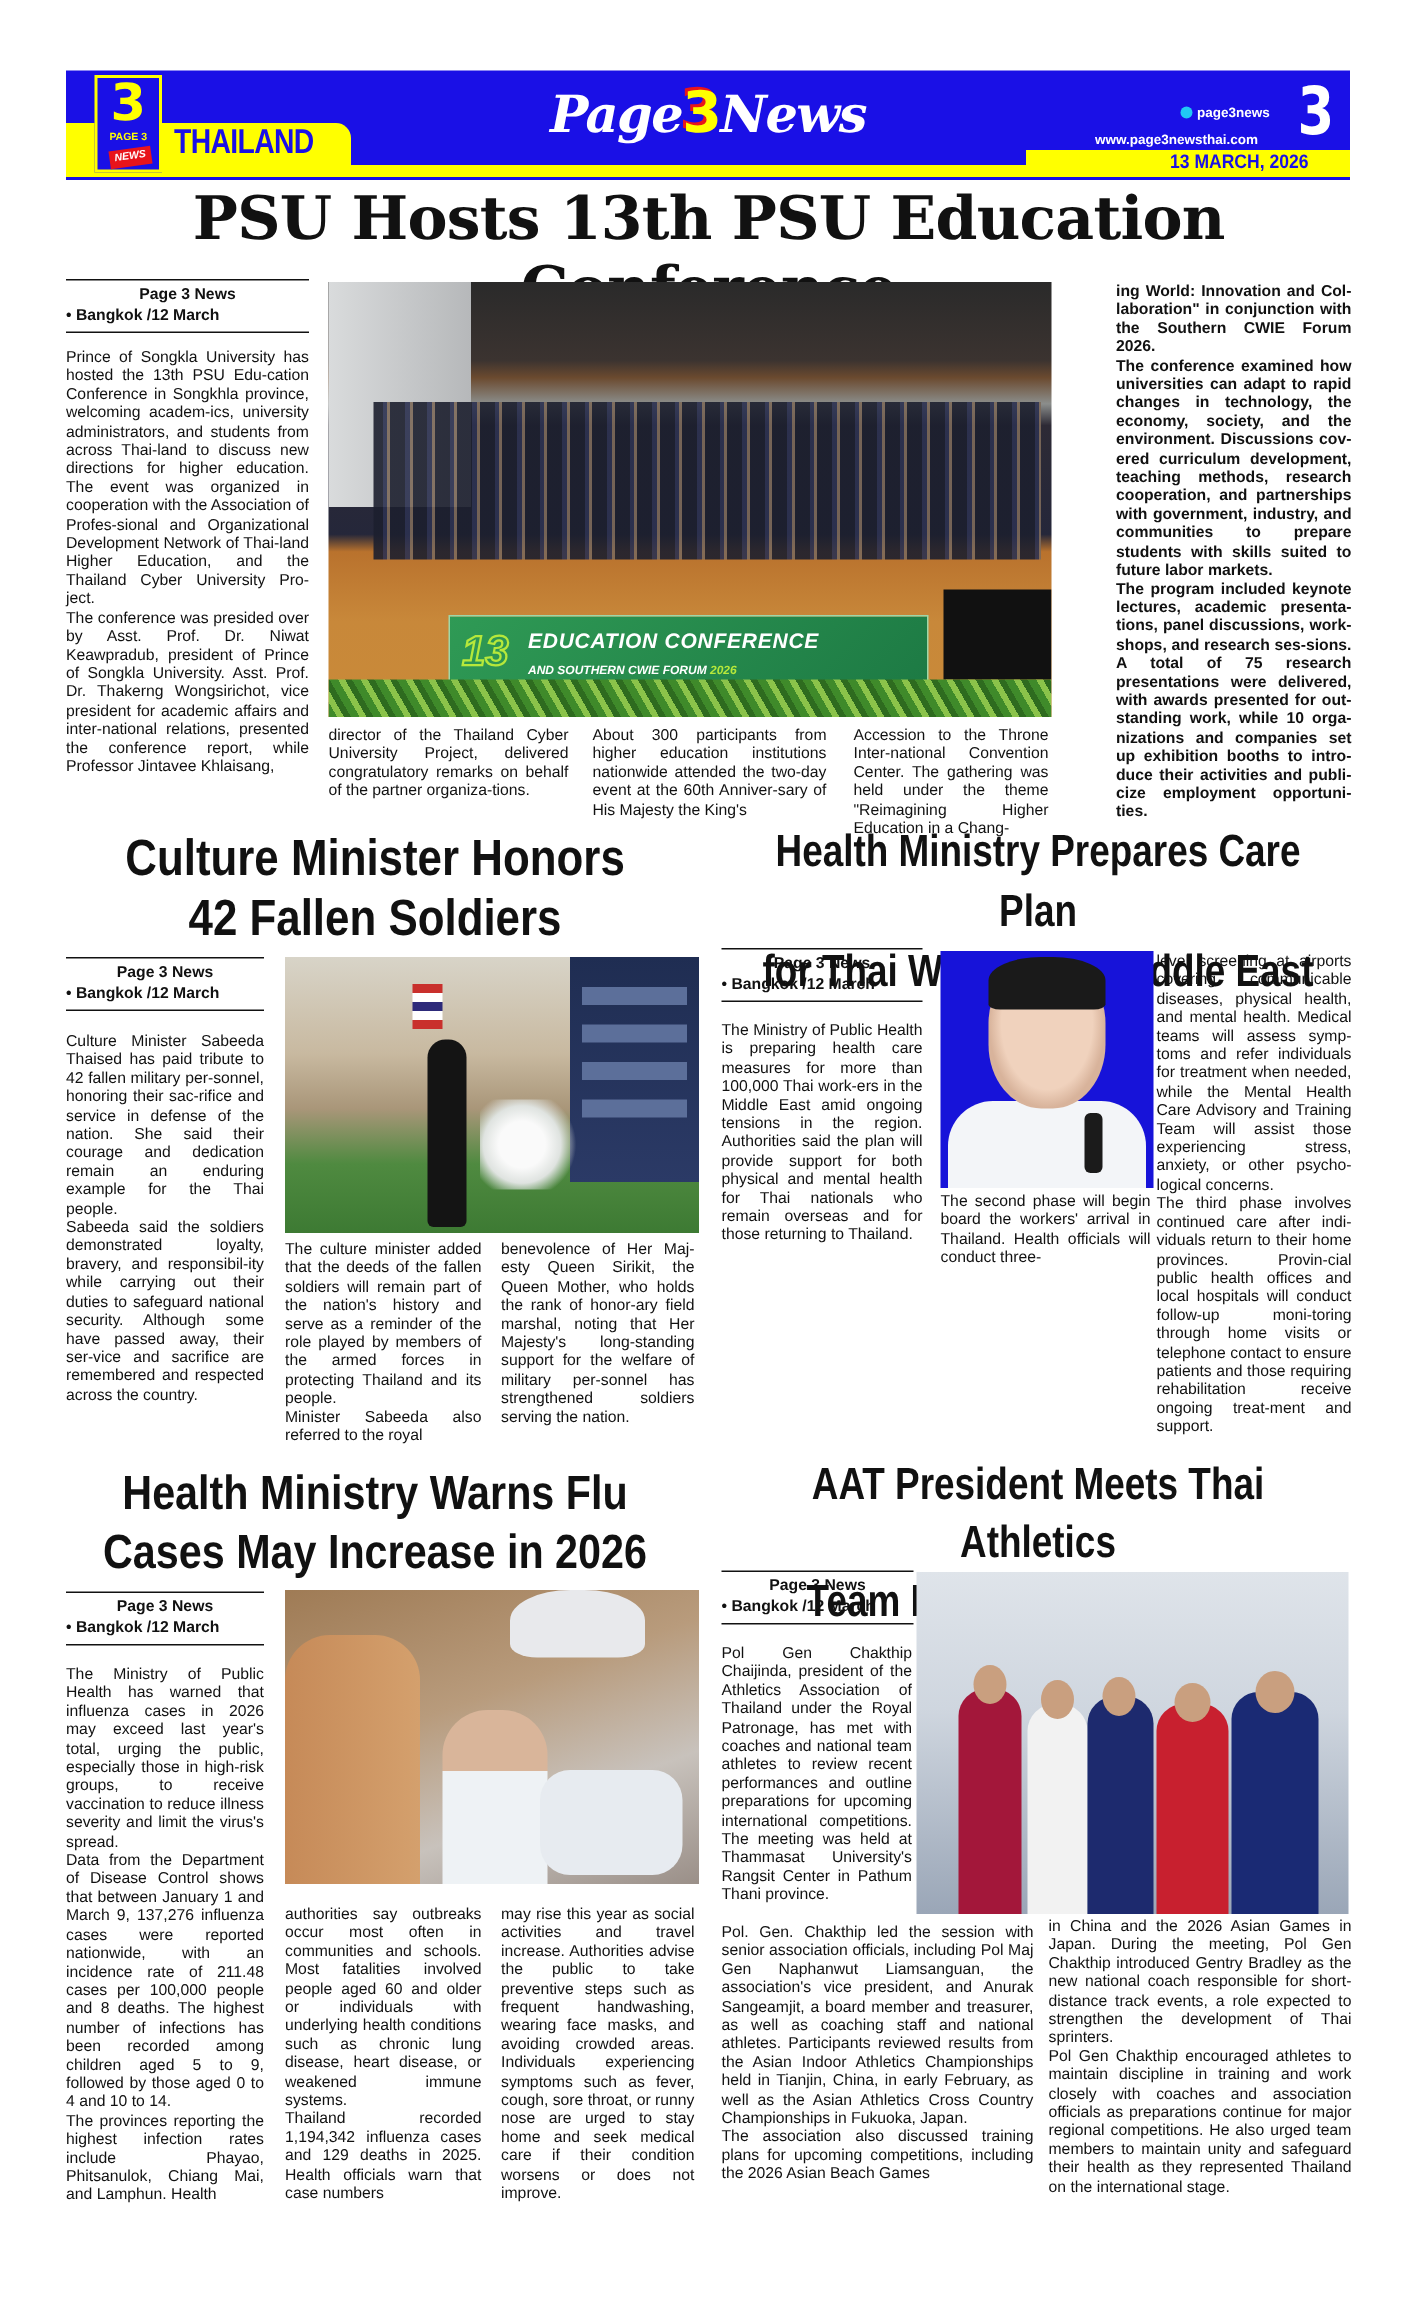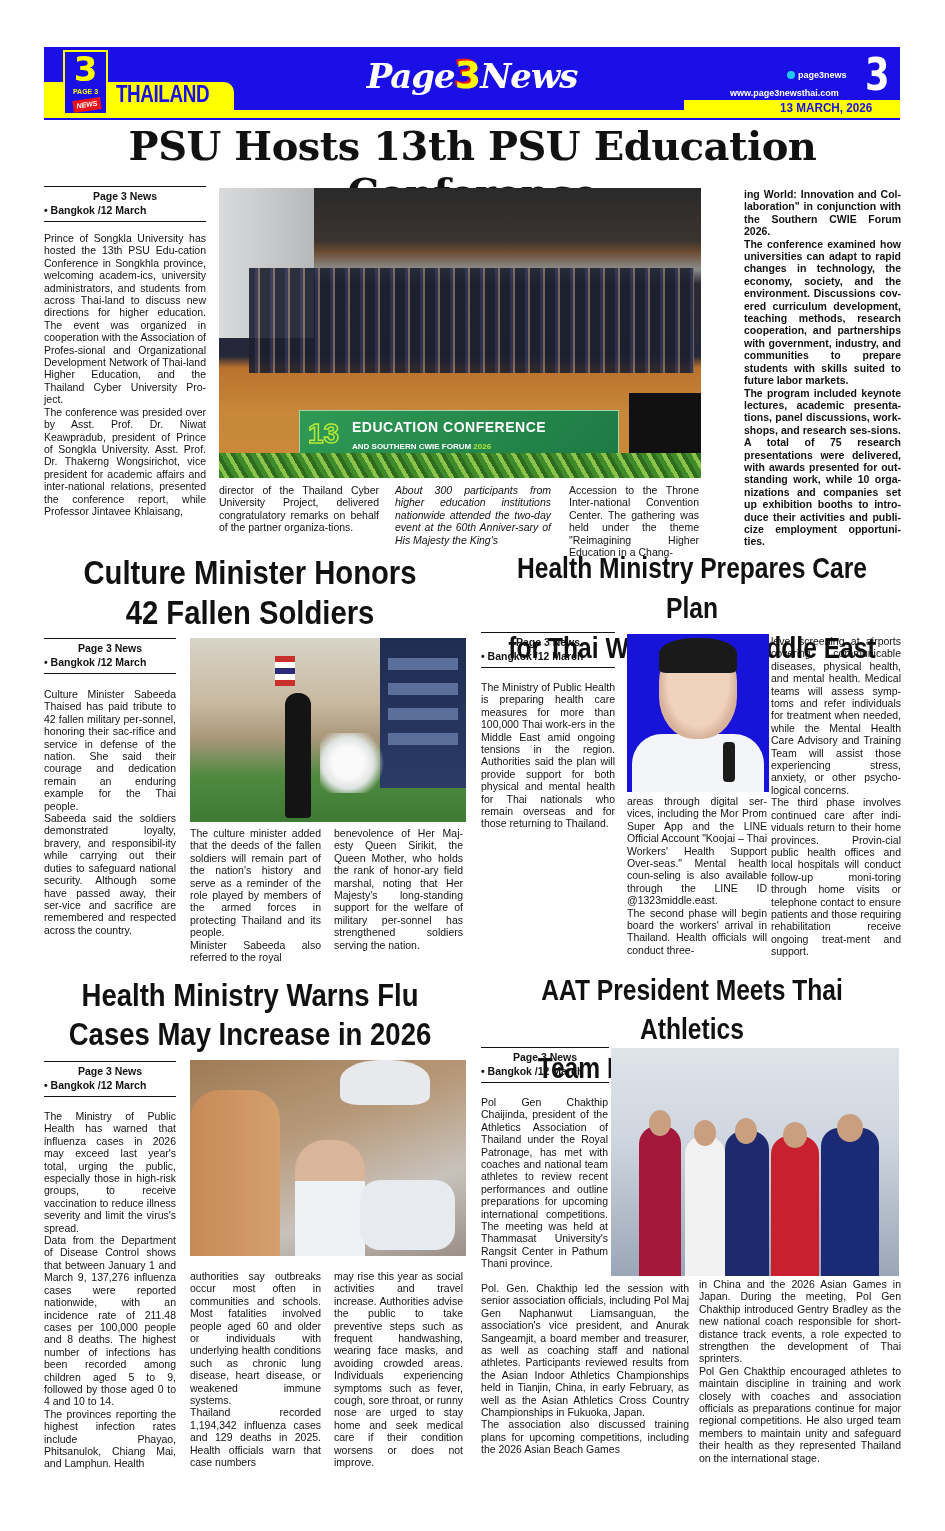--- a/index.html
+++ b/index.html
@@ -39,21 +39,21 @@
   .byline .loc { display: block; font-size: 10.5px; font-weight: bold; line-height: 14px; }
 
   
   .col { position: absolute; font-size: 10.5px; line-height: 12.4px; text-align: justify; color: #111; hyphens: manual; }
   .col p { margin: 0; }
 
   
   .photo { position: absolute; overflow: hidden; }
   .photo-conf { left: 219px; top: 188px; width: 482px; height: 290px;
     background:
-      linear-gradient(to bottom, #2a2a2a 0%, #3b3330 18%, #6b4a2f 22%, #8b8e8c 28%, #2d2a35 33%, #25273a 58%, #b9722d 62%, #c8883a 78%, #c98a38 100%); }
+      linear-gradient(to bottom, #2a2a2a 0%, #3b3330 18%, #6b4a2f 22%, #8b8e8c 28%, #2d2a35 33%, #25273a 58%, #b9722d 62%, #c8883a 78%, #c98a38 100%); font-style: italic; }
   .conf-wall { position: absolute; left: 0; top: 0; width: 95px; height: 150px; background: linear-gradient(to right, #d9dbdc, #b6b8ba); }
   .conf-crowd { position: absolute; left: 30px; top: 80px; width: 445px; height: 105px; background: repeating-linear-gradient(90deg, #1c1f2e 0 6px, #2c3150 6px 9px, #7d6a5a 9px 11px, #1c1f2e 11px 15px); opacity: 0.9; }
   .conf-banner { position: absolute; left: 80px; top: 222px; width: 320px; height: 48px; background: linear-gradient(135deg, #2f9a55, #1d7a44); border: 1px solid #9fd7a8; }
   .conf-banner-13 { position: absolute; left: 8px; top: 8px; font-size: 28px; font-weight: bold; color: transparent; -webkit-text-stroke: 1.5px #b6e83b; line-height: 30px; }
   .conf-banner-t1 { position: absolute; left: 52px; top: 8px; font-size: 14px; font-weight: bold; color: #fff; letter-spacing: 0.5px; }
   .conf-banner-t2 { position: absolute; left: 52px; top: 31px; font-size: 8px; font-weight: bold; color: #fff; }
   .conf-banner-t2 span { color: #b6e83b; }
   .conf-plants { position: absolute; left: 0; top: 265px; width: 482px; height: 25px; background: repeating-linear-gradient(60deg, #3f8a2a 0 5px, #8bc34a 5px 9px, #2e6b1f 9px 13px); }
   .conf-screen { position: absolute; left: 410px; top: 205px; width: 72px; height: 60px; background: #111; }
 
@@ -131,21 +131,21 @@
     <div class="conf-banner-13">13</div>
     <div class="conf-banner-t1">EDUCATION CONFERENCE</div>
     <div class="conf-banner-t2"><span style="color:#fff">AND SOUTHERN CWIE FORUM</span> <span>2026</span></div>
   </div>
   <div class="conf-plants"></div>
 </div>
 
 <div class="col" style="left:219px; top:484px; width:160px;">
   <p>director of the Thailand Cyber University Project, delivered congratulatory remarks on behalf of the partner organiza-tions.</p>
 </div>
-<div class="col" style="left:395px; top:484px; width:156px;font-style:italic;">
+<div class="col" style="left:395px; top:484px; width:156px;">
   <p>About 300 participants from higher education institutions nationwide attended the two-day event at the 60th Anniver-sary of His Majesty the King's</p>
 </div>
 <div class="col" style="left:569px; top:484px; width:130px;">
   <p>Accession to the Throne Inter-national Convention Center. The gathering was held under the theme "Reimagining Higher Education in a Chang-</p>
 </div>
 <div class="col" style="left:744px; top:188px; width:157px;font-weight:bold;">
   <p>ing World: Innovation and Col-laboration" in conjunction with the Southern CWIE Forum 2026.</p>
   <p>The conference examined how universities can adapt to rapid changes in technology, the economy, society, and the environment. Discussions cov-ered curriculum development, teaching methods, research cooperation, and partnerships with government, industry, and communities to prepare students with skills suited to future labor markets.</p>
   <p>The program included keynote lectures, academic presenta-tions, panel discussions, work-shops, and research ses-sions. A total of 75 research presentations were delivered, with awards presented for out-standing work, while 10 orga-nizations and companies set up exhibition booths to intro-duce their activities and publi-cize employment opportuni-ties.</p>
 </div>
@@ -200,21 +200,20 @@
 </div>
 
 <div class="photo photo-health">
   <div class="hlt-shirt"></div>
   <div class="hlt-face"></div>
   <div class="hlt-hair"></div>
   <div class="hlt-mic"></div>
 </div>
 
 <div class="col" style="left:627px; top:795px; width:140px;">
-  <p>areas through digital ser-vices, including the Mor Prom Super App and the LINE Official Account "Koojai – Thai Workers' Health Support Over-seas." Mental health coun-seling is also available through the LINE ID @1323middle.east.</p>
   <p>The second phase will begin board the workers' arrival in Thailand. Health officials will conduct three-</p>
 </div>
 <div class="col" style="left:771px; top:635px; width:130px;">
   <p>level screening at airports covering communicable diseases, physical health, and mental health. Medical teams will assess symp-toms and refer individuals for treatment when needed, while the Mental Health Care Advisory and Training Team will assist those experiencing stress, anxiety, or other psycho-logical concerns.</p>
   <p>The third phase involves continued care after indi-viduals return to their home provinces. Provin-cial public health offices and local hospitals will conduct follow-up moni-toring through home visits or telephone contact to ensure patients and those requiring rehabilitation receive ongoing treat-ment and support.</p>
 </div>
 
 <h2 class="headline h-flu">
   <span>Health Ministry Warns Flu</span><br>
   <span>Cases May Increase in 2026</span>

